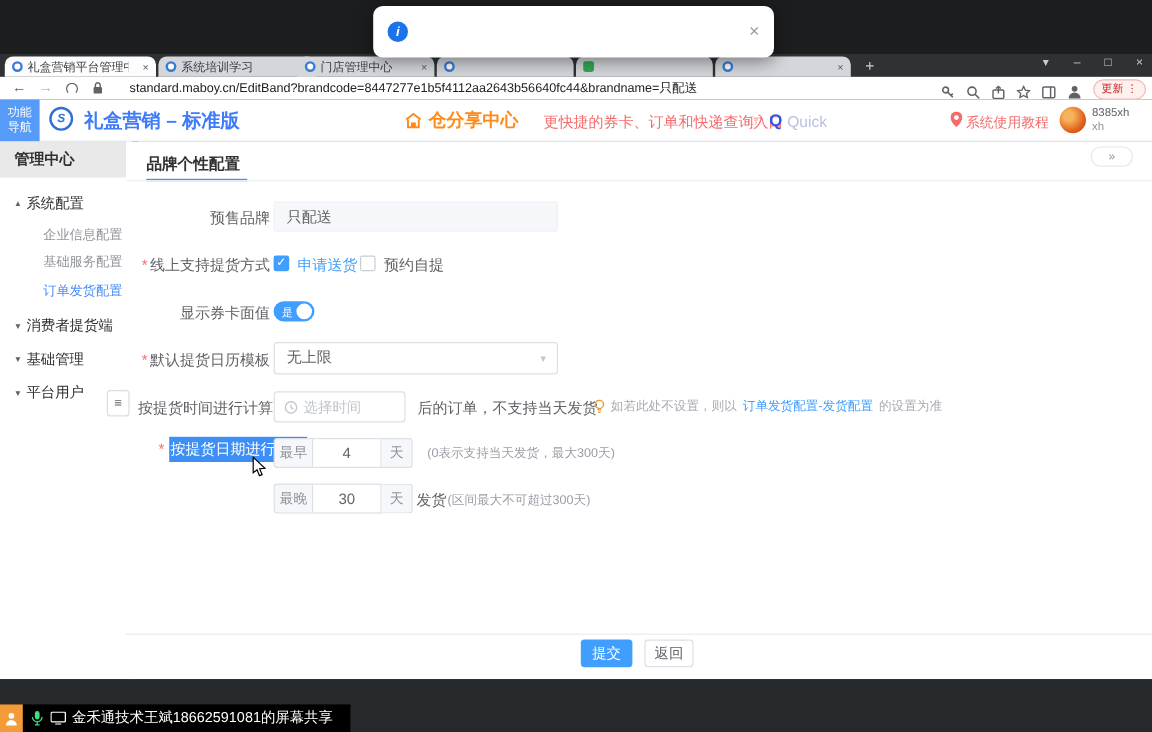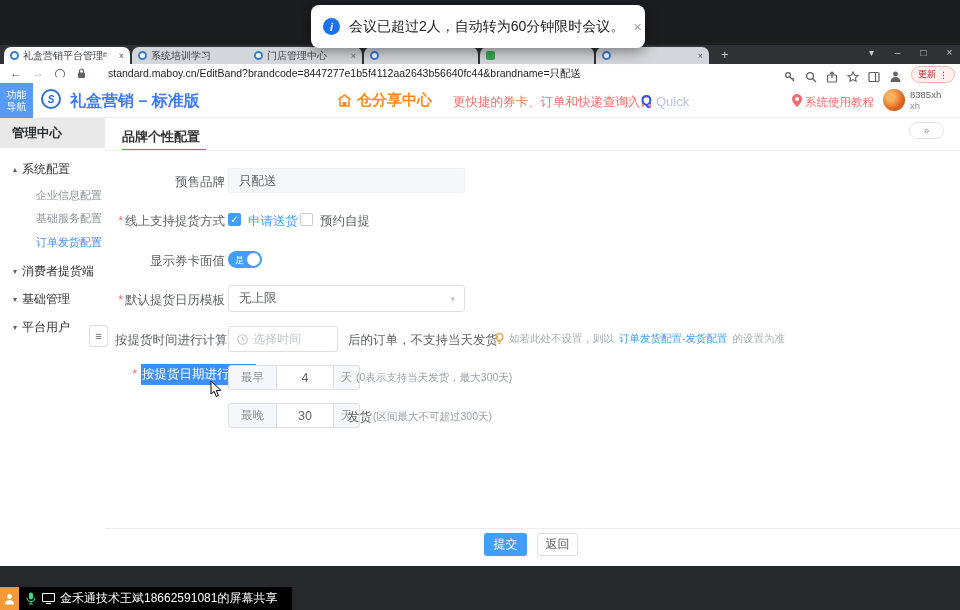--- a/index.html
+++ b/index.html
@@ -88,21 +88,21 @@
   .toggle .t-knob{position:absolute;right:2px;top:2px;width:13px;height:13px;border-radius:50%;background:#fff}
   .time-input{border:1px solid #dcdfe6;border-radius:3px;display:flex;align-items:center;gap:5px;padding-left:8px}
   .ph{color:#c0c4cc;font-size:12px}
   .ftext{position:absolute;font-size:12.5px;color:#606266;white-space:nowrap}
   .fnote{position:absolute;font-size:10.5px;color:#9a9ea6;white-space:nowrap}
   .tip{position:absolute;left:495px;top:332px;display:flex;align-items:center;gap:5px;font-size:10.5px;color:#a8abb2;white-space:nowrap}
   .tip a{color:#409eff;text-decoration:none}
   .hl-label{position:absolute;background:#3d8ff5;color:#fff;font-size:12.5px;padding:2px 1px;white-space:nowrap}
   .grp{position:absolute;display:flex;height:25px;box-sizing:border-box}
   .grp .add{background:#f5f7fa;border:1px solid #dcdfe6;color:#909399;font-size:11.5px;display:flex;align-items:center;justify-content:center;box-sizing:border-box}
-  .grp .add.l{border-radius:3px 0 0 3px;width:49px}
+  .grp .add.l{border-radius:3px 0 0 3px;width:33px}
   .grp .add.r{border-radius:0 3px 3px 0;width:26px;border-left:none}
   .grp .gin{width:57px;border:1px solid #dcdfe6;border-left:none;font-size:12.5px;color:#606266;
     display:flex;align-items:center;justify-content:center;box-sizing:border-box;background:#fff}
   .footer-line{position:absolute;left:0;top:410px;width:855px;height:1px;background:#ececec}
   .btn{position:absolute;top:415px;height:23px;border-radius:3px;font-size:12px;display:flex;align-items:center;justify-content:center;box-sizing:border-box}
   .btn.primary{left:379px;width:43px;background:#409eff;color:#fff}
   .btn.plain{left:432px;width:41px;background:#fff;border:1px solid #dcdfe6;color:#606266}
   
   .taskbar{position:absolute;left:0;top:566px;width:960px;height:44px;background:#26292c}
   .share-box{position:absolute;left:0;top:21px;height:23px;width:292px;background:#000;display:flex;align-items:center}
@@ -110,21 +110,20 @@
   .share-txt{color:#fff;font-size:12px;margin-left:5px;white-space:nowrap}
   .cursor{position:absolute;left:210px;top:380px;z-index:45}
 </style>
 </head>
 <body>
 
 <div id="screen">
 
   <div class="toast">
     <div class="toast-ico">i</div>
-    <div class="toast-txt">会议已超过2人，自动转为60分钟限时会议。</div>
     <div class="toast-x">×</div>
   </div>
 
   <div class="tabstrip">
     <div class="tab active" style="left:4px;width:126px">
       <span class="fav blue"></span>
       <span class="tab-label">礼盒营销平台管理中心</span>
       <span class="tab-x">×</span>
     </div>
     <div class="tab inactive" style="left:132px;width:131px">

